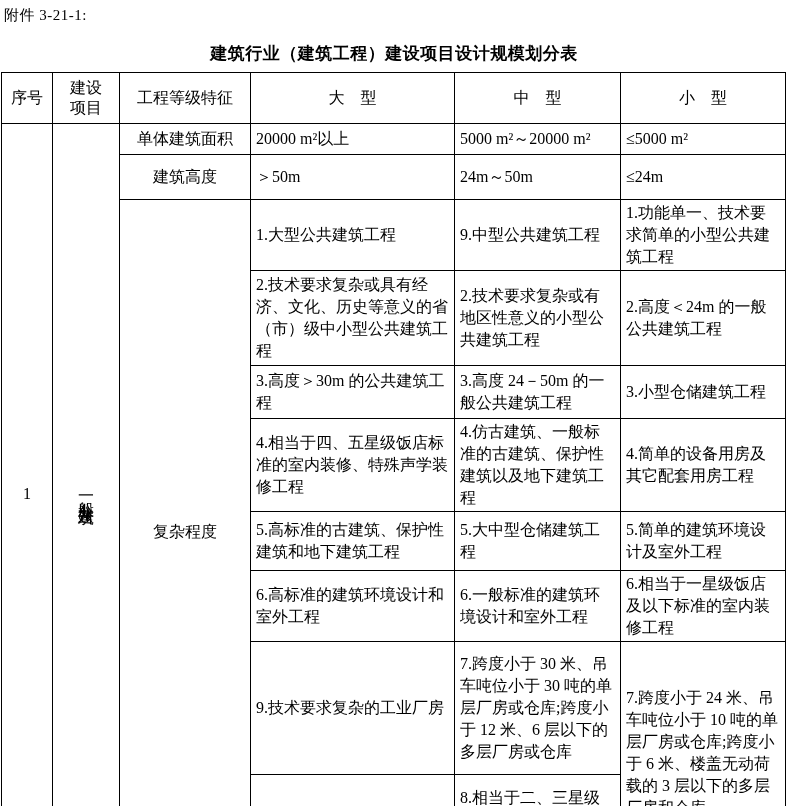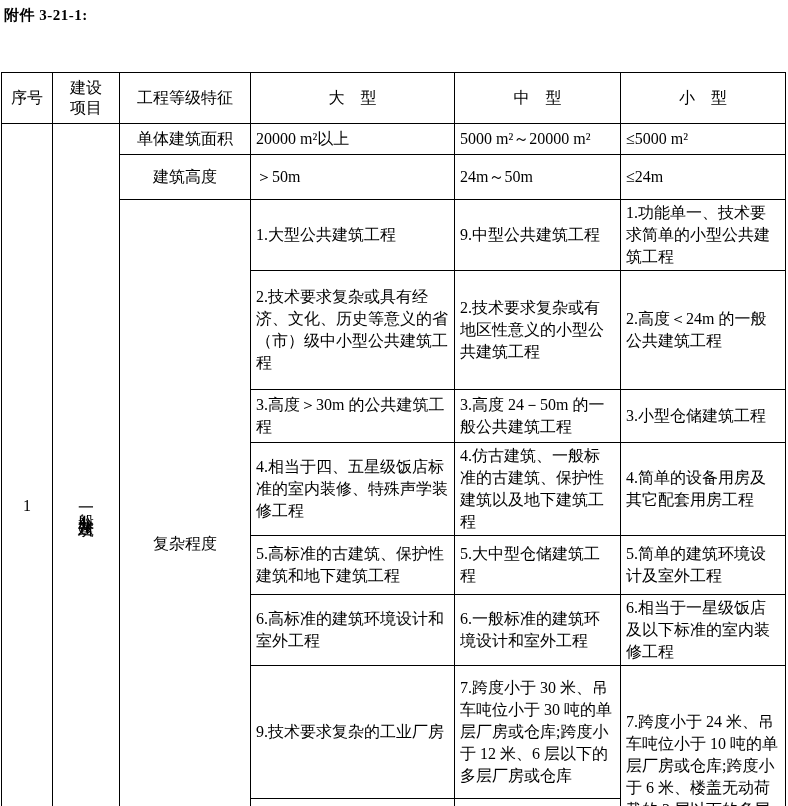--- a/index.html
+++ b/index.html
@@ -4,21 +4,21 @@
 <style>
   html,body{margin:0;padding:0;background:#fff;}
   #stage{
     position:relative;width:788px;height:806px;background:#ffffff;
     overflow:hidden;
     font-family:"Liberation Serif","DejaVu Serif",serif;
     color:#000;
   }
   .attachment{
     position:absolute;left:4px;top:6px;
-    font-size:15px;font-weight:bold;letter-spacing:0.5px;
+    font-size:15px;font-weight:normal;letter-spacing:0.5px;
   }
   .doc-title{
     position:absolute;left:0;top:42px;width:788px;
     text-align:center;font-size:17px;font-weight:bold;letter-spacing:0.5px;
   }
   table.scale{
     position:absolute;left:1px;top:72px;
     border-collapse:collapse;table-layout:fixed;width:784px;
     font-size:16px;
   }
@@ -44,20 +44,21 @@
   td.lh25{line-height:25px;font-family:Liberation Serif, serif;}
   td.lh19{line-height:19px;}
   td.pad-top{padding-top:5px;}
 </style>
 </head>
 <body>
 
 <div id="stage">
 
   <div class="attachment">附件 3-21-1:</div>
+  <div class="doc-title">建筑行业（建筑工程）建设项目设计规模划分表</div>
 
   <table class="scale">
     <colgroup>
       <col style="width:51px">
         <col style="width:67px">
         <col style="width:131px">
       <col style="width:204px">
         <col style="width:166px">
         <col style="width:165px">
     </colgroup>
@@ -87,21 +88,21 @@
         <td>≤24m</td>
       </tr>
 
       <tr style="height:66px">
         <td class="center" rowspan="8">复杂程度</td>
         <td class="col-large">1.大型公共建筑工程</td>
         <td>9.中型公共建筑工程</td>
         <td>1.功能单一、技术要求简单的小型公共建筑工程</td>
       </tr>
 
-      <tr style="height:119px">
+      <tr style="height:95px">
         <td class="col-large">2.技术要求复杂或具有经济、文化、历史等意义的省（市）级中小型公共建筑工程</td>
         <td>2.技术要求复杂或有地区性意义的小型公共建筑工程</td>
         <td>2.高度＜24m 的一般公共建筑工程</td>
       </tr>
 
       <tr style="height:53px">
         <td class="col-large">3.高度＞30m 的公共建筑工程</td>
         <td>3.高度 24－50m 的一般公共建筑工程</td>
         <td>3.小型仓储建筑工程</td>
       </tr>

